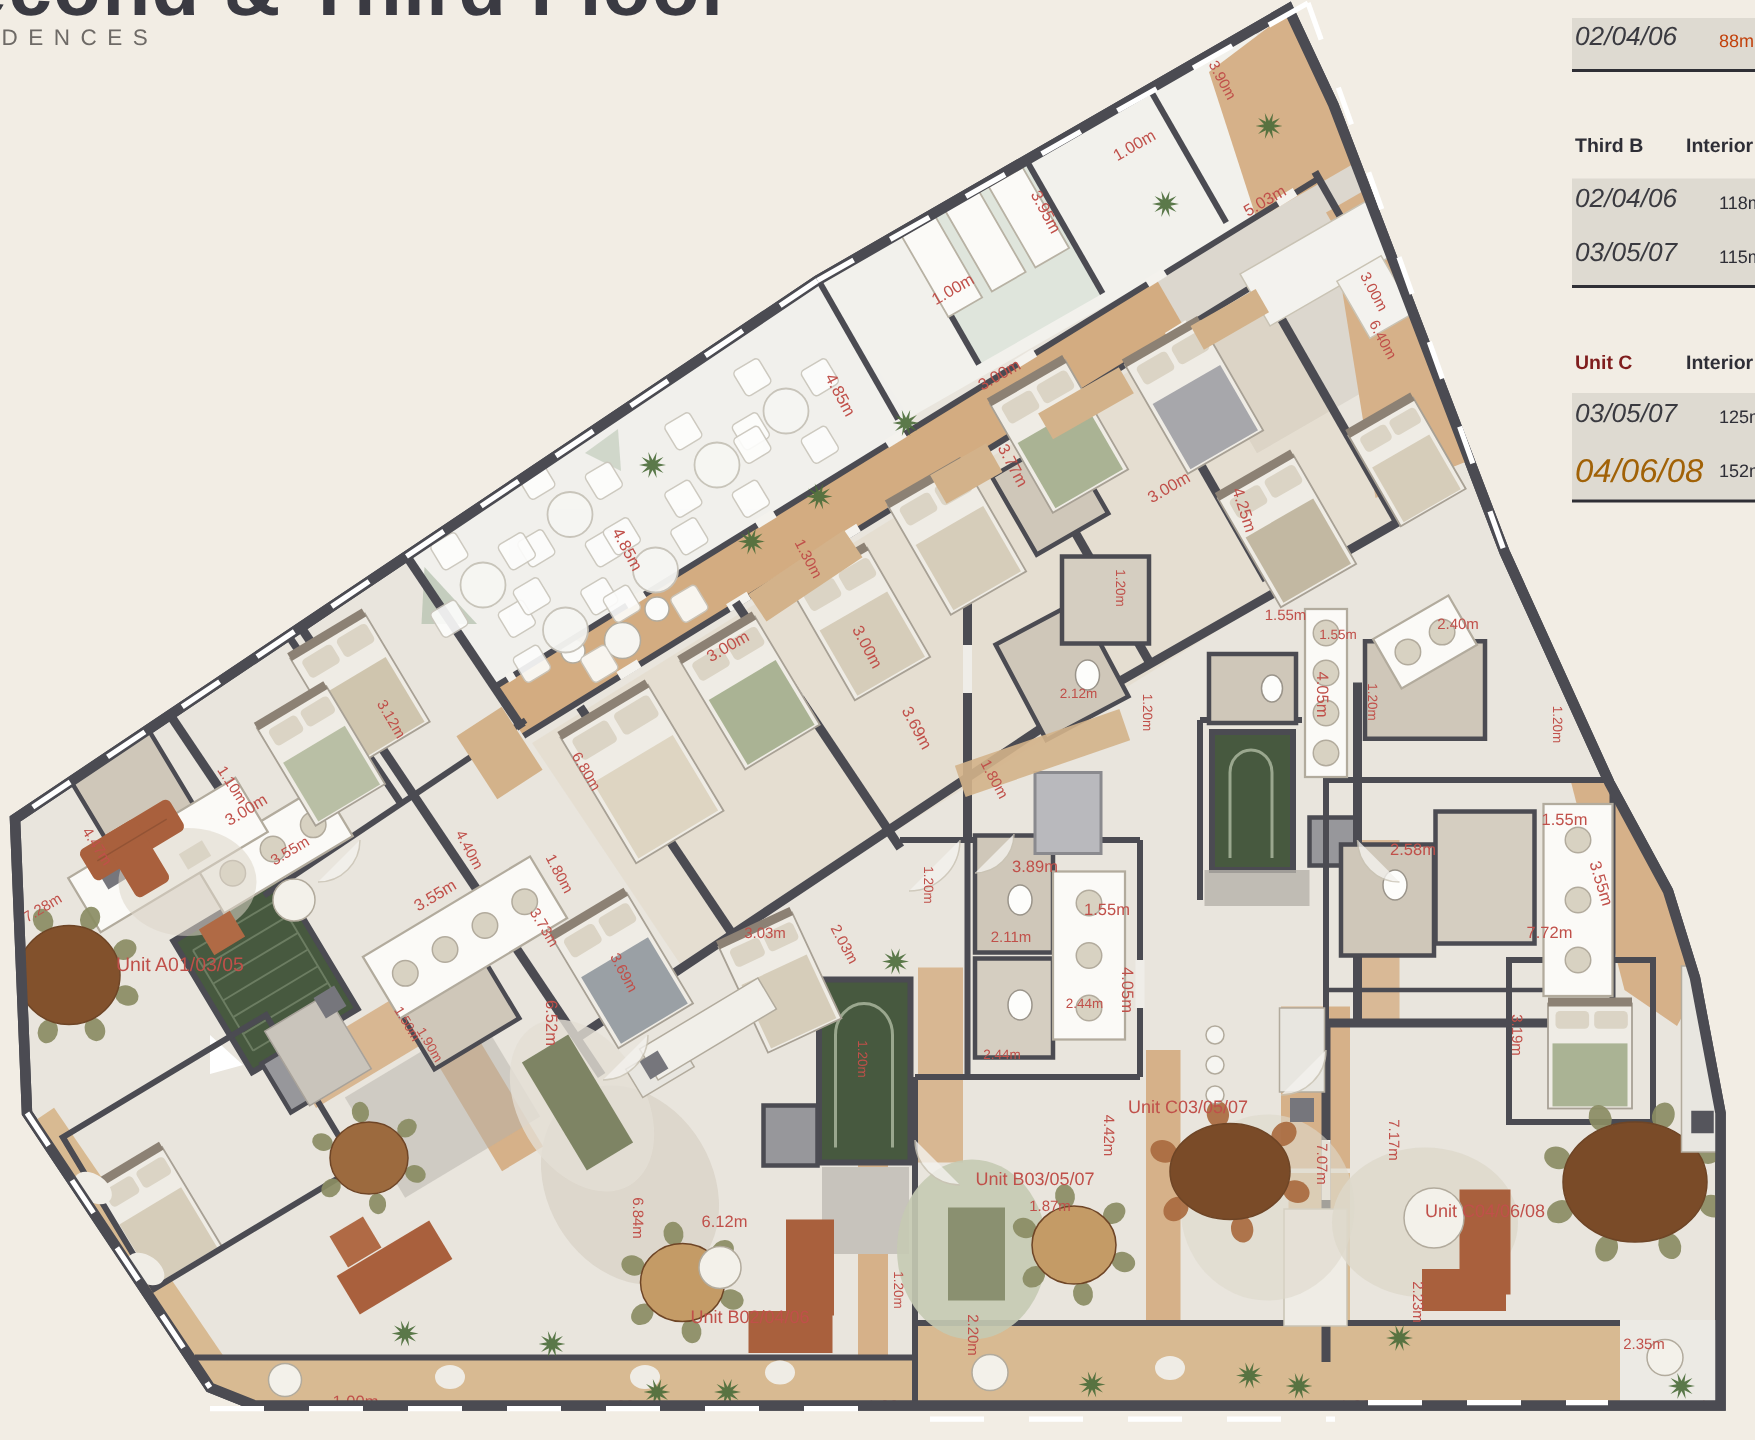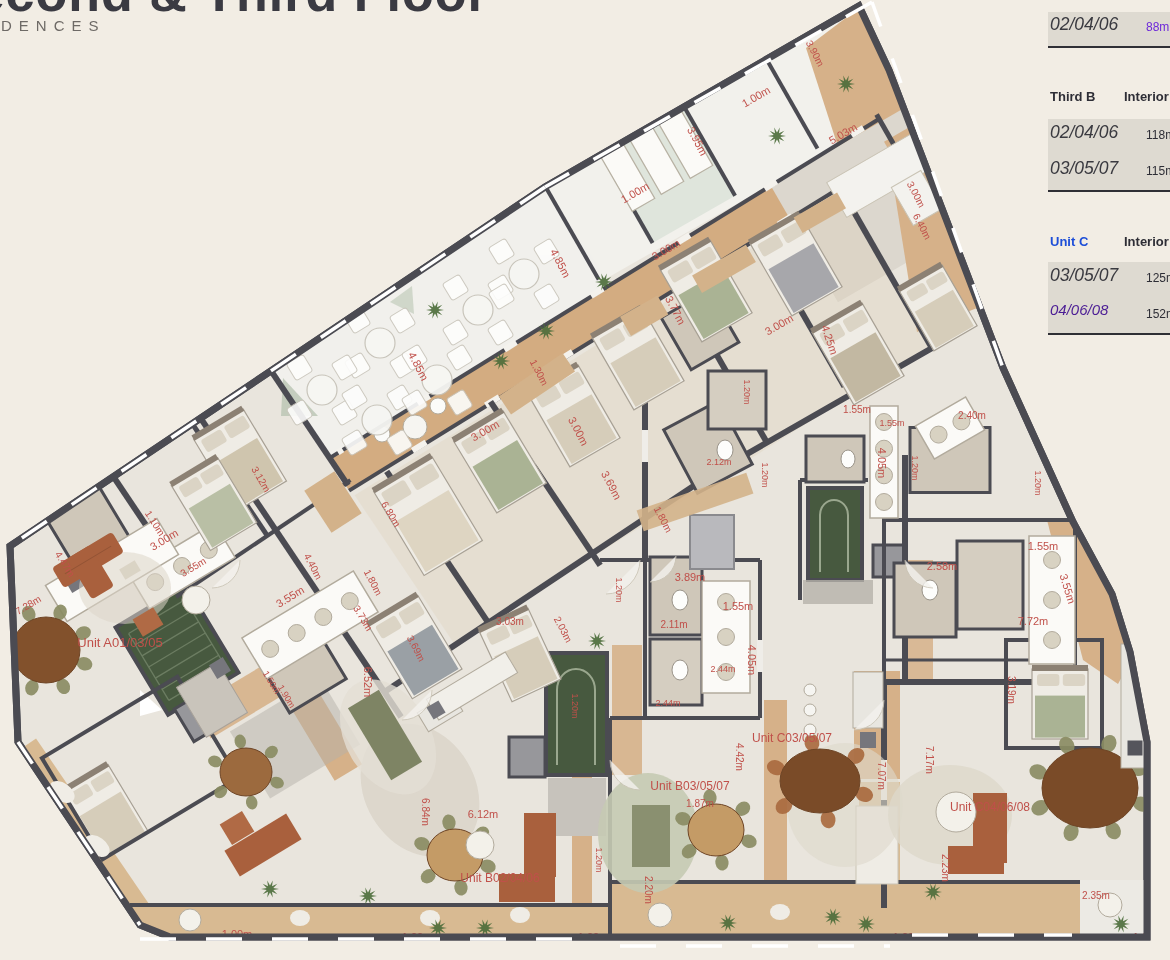--- a/index.html
+++ b/index.html
@@ -789,35 +789,35 @@
     </svg>
 
 <div class="title">Second &amp; Third Floor</div>
 
 <div class="subtitle">RESIDENCES</div>
 
 <div style="position:absolute;top:0;left:1048px;width:122px;">
 
   <div style="position:absolute;top:12px;left:0;width:130px;height:34px;background:#dedad1;"></div>
   <div style="position:absolute;top:14px;left:2px;font-style:italic;font-size:17.5px;color:#3a3a40;">02/04/06</div>
-  <div style="position:absolute;top:20px;left:98px;font-size:12px;color:#6d28d9;">88m</div>
+  <div style="position:absolute;top:20px;left:98px;font-size:12px;color:#c2410c;">88m</div>
   <div style="position:absolute;top:46px;left:0;width:130px;border-bottom:2.5px solid #2f2f35;"></div>
 
   <div style="position:absolute;top:89px;left:2px;font-weight:bold;font-size:13px;color:#2e2e36;">Third B</div>
   <div style="position:absolute;top:89px;left:76px;font-weight:bold;font-size:13px;color:#2e2e36;">Interior</div>
 
   <div style="position:absolute;top:119px;left:0;width:130px;height:71px;background:#dedad1;"></div>
   <div style="position:absolute;top:122px;left:2px;font-style:italic;font-size:17.5px;color:#3a3a40;">02/04/06</div>
   <div style="position:absolute;top:128px;left:98px;font-size:12px;color:#2e2e36;">118m</div>
   <div style="position:absolute;top:158px;left:2px;font-style:italic;font-size:17.5px;color:#3a3a40;">03/05/07</div>
   <div style="position:absolute;top:164px;left:98px;font-size:12px;color:#2e2e36;">115m</div>
   <div style="position:absolute;top:190px;left:0;width:130px;border-bottom:2.5px solid #2f2f35;"></div>
 
-  <div style="position:absolute;top:234px;left:2px;font-weight:bold;font-size:13px;color:#1d4ed8;">Unit C</div>
+  <div style="position:absolute;top:234px;left:2px;font-weight:bold;font-size:13px;color:#7f1d1d;">Unit C</div>
   <div style="position:absolute;top:234px;left:76px;font-weight:bold;font-size:13px;color:#2e2e36;">Interior</div>
 
   <div style="position:absolute;top:262px;left:0;width:130px;height:71px;background:#dedad1;"></div>
   <div style="position:absolute;top:265px;left:2px;font-style:italic;font-size:17.5px;color:#3a3a40;">03/05/07</div>
   <div style="position:absolute;top:271px;left:98px;font-size:12px;color:#2e2e36;">125m</div>
-  <div style="position:absolute;top:301px;left:2px;font-style:italic;font-size:15px;color:#4c1d95;">04/06/08</div>
+  <div style="position:absolute;top:301px;left:2px;font-style:italic;font-size:22px;color:#a16207;">04/06/08</div>
   <div style="position:absolute;top:307px;left:98px;font-size:12px;color:#2e2e36;">152m</div>
   <div style="position:absolute;top:333px;left:0;width:130px;border-bottom:2.5px solid #2f2f35;"></div>
 </div>
 </div>
 </body></html>

